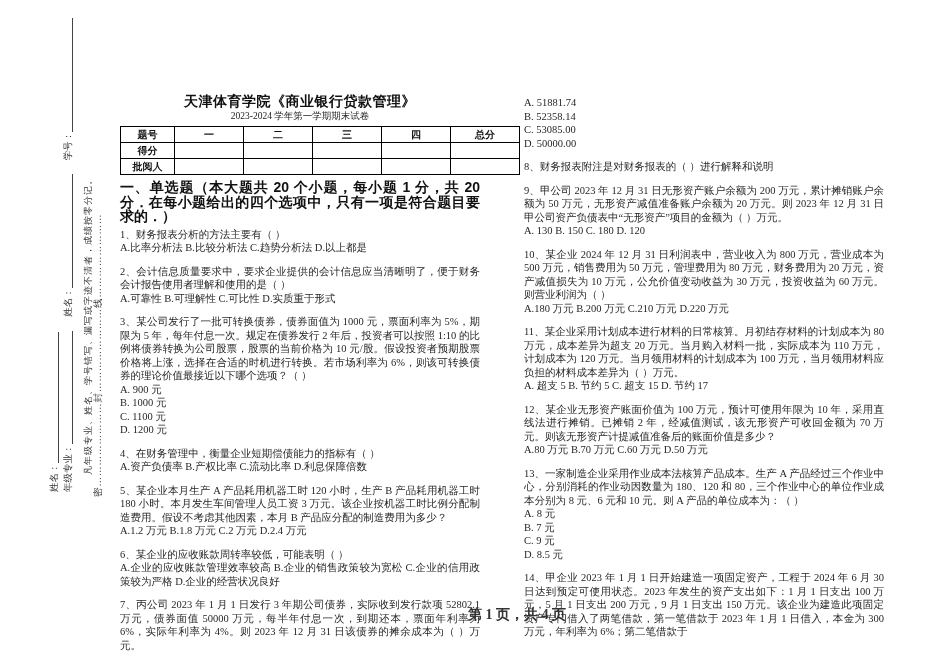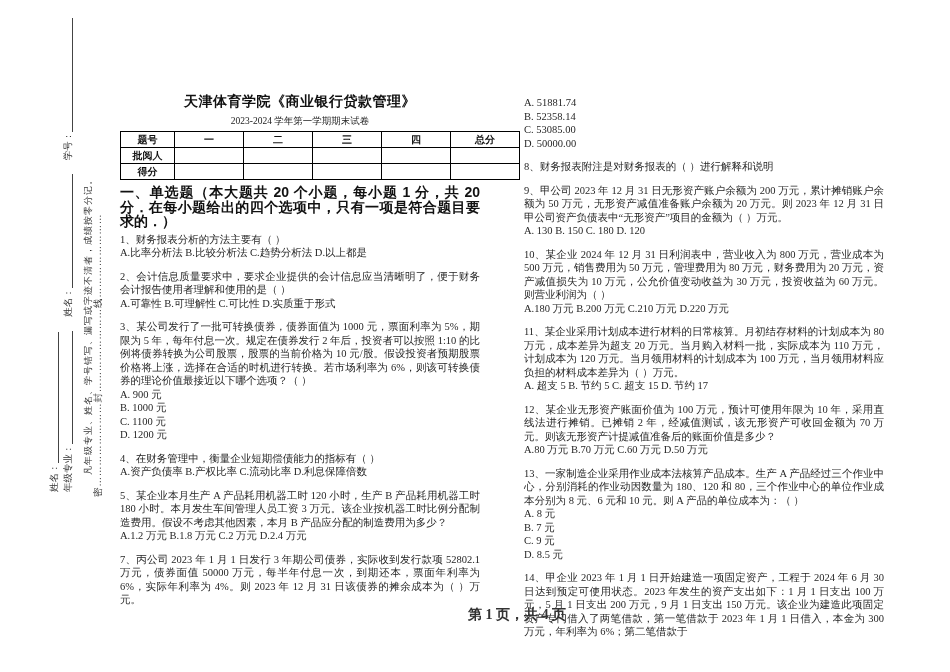--- a/index.html
+++ b/index.html
@@ -20,21 +20,21 @@
   .blank:last-child { margin-right:0; }
 
   
   .col { position:absolute; top:92px; width:360px; }
   .col-left  { left:120px; }
   .col-right { left:524px; }
 
   .title { font-family:"Liberation Sans", sans-serif; font-weight:700;
            font-size:14px; line-height:18px; text-align:center; color:#111;
            letter-spacing:.5px; }
-  .subtitle { font-size:9.5px; line-height:12px; text-align:center; margin-top:5px; color:#222; }
+  .subtitle { font-size:9.5px; line-height:12px; text-align:center; color:#222; }
 
   table.score { border-collapse:collapse; table-layout:fixed; width:400px; margin:4px auto 0 auto; }
   table.score td { border:1px solid #000; height:16px; text-align:center;
                    font-size:10px; padding:0 2px; color:#111; }
   td.b { font-family:"Liberation Sans", sans-serif; font-weight:700; }
 
   .section-heading { font-family:"Liberation Sans", sans-serif; font-weight:700;
                      font-size:14px; line-height:14.5px; margin-top:5px; color:#111;
                      text-align:justify; }
 
@@ -85,29 +85,29 @@
       <tbody>
           <tr>
         <td class="b">题号</td>
         <td class="b">一</td>
         <td class="b">二</td>
         <td class="b">三</td>
         <td class="b">四</td>
         <td class="b">总分</td>
       </tr>
       <tr>
-        <td class="b">批阅人</td>
+        <td class="b">得分</td>
         <td></td>
         <td></td>
         <td></td>
         <td></td>
         <td></td>
       </tr>
       <tr>
-        <td class="b">得分</td>
+        <td class="b">批阅人</td>
         <td></td>
         <td></td>
         <td></td>
         <td></td>
         <td></td>
       </tr>
     </tbody>
       </table>
 
     <div class="section-heading">一、单选题（本大题共 20 个小题，每小题 1 分，共 20 分．在每小题给出的四个选项中，只有一项是符合题目要求的．）</div>
@@ -128,20 +128,24 @@
           <p class="q-text q-opt">C.  1100 元</p>
           <p class="q-text q-opt">D.  1200 元</p>
         </div>
         <div class="q-group">
           <p class="q-text">4、在财务管理中，衡量企业短期偿债能力的指标有（  ）</p>
           <p class="q-text">A.资产负债率  B.产权比率  C.流动比率  D.利息保障倍数</p>
         </div>
         <div class="q-group">
           <p class="q-text">5、某企业本月生产 A 产品耗用机器工时 120 小时，生产 B 产品耗用机器工时 180 小时。本月发生车间管理人员工资 3 万元。该企业按机器工时比例分配制造费用。假设不考虑其他因素，本月 B 产品应分配的制造费用为多少？</p>
           <p class="q-text">A.1.2 万元  B.1.8 万元  C.2 万元  D.2.4 万元</p>
+        </div>
+        <div class="q-group">
+          <p class="q-text">6、某企业的应收账款周转率较低，可能表明（  ）</p>
+          <p class="q-text">A.企业的应收账款管理效率较高  B.企业的销售政策较为宽松  C.企业的信用政策较为严格  D.企业的经营状况良好</p>
         </div>
         <div class="q-group">
           <p class="q-text">7、丙公司 2023 年 1 月 1 日发行 3 年期公司债券，实际收到发行款项 52802.1 万元，债券面值 50000 万元，每半年付息一次，到期还本，票面年利率为 6%，实际年利率为 4%。则 2023 年 12 月 31 日该债券的摊余成本为（ ）万元。</p>
         </div>
       </div>
   </div>
 
   <div class="col col-right">
     <div class="qcol">
         <div class="q-group">

